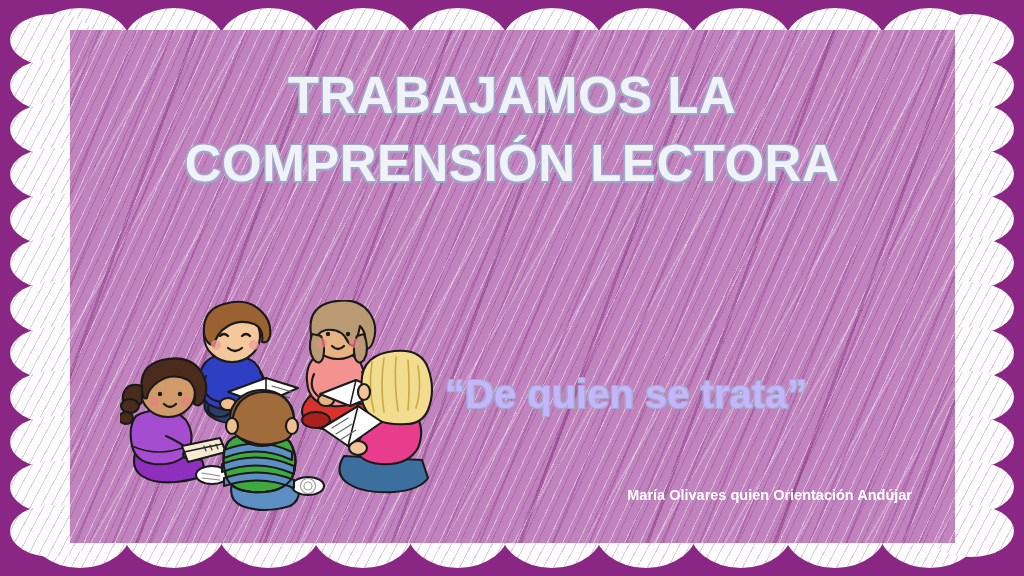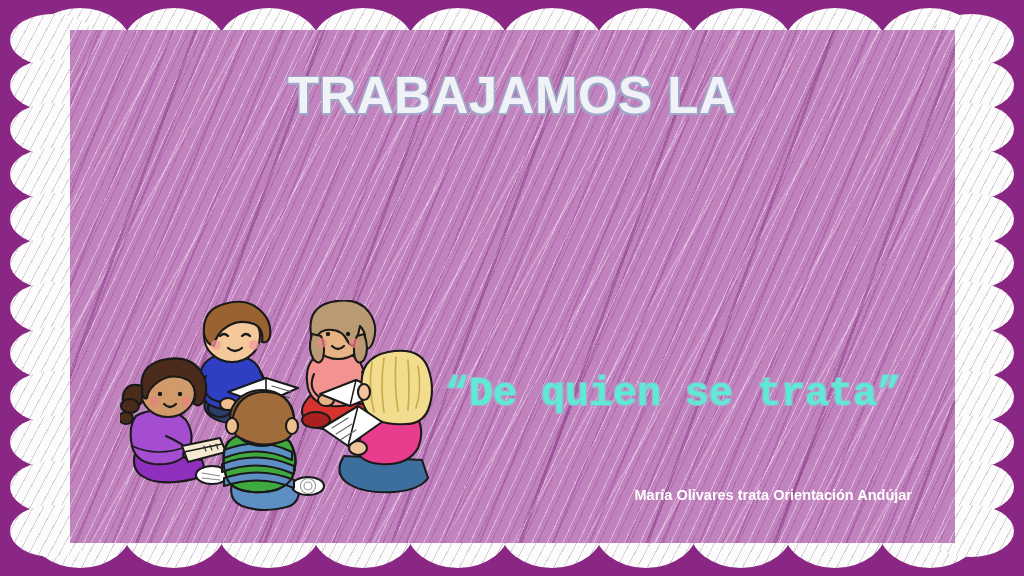--- a/index.html
+++ b/index.html
@@ -108,28 +108,27 @@
        0 0 2px #9FA8C8;
     white-space:nowrap;
   }
 
   #subtitle {
     position:absolute;
     left:445px; top:372px;
     z-index:6;
     font-size:40px;
     font-weight:700;
-    color:#5eead4;
+    color:#c4b5fd;
     text-shadow:
       -1.2px -1.2px 0 #A3ACCB,
        1.2px -1.2px 0 #A3ACCB,
       -1.2px  1.2px 0 #A3ACCB,
        1.2px  1.2px 0 #A3ACCB;
     white-space:nowrap;
-    font-family:Liberation Mono, monospace;
   }
 
   #credit {
     position:absolute;
     right:112px; top:487px;
     z-index:6;
     font-size:14.5px;
     font-weight:700;
     color:#FFFFFF;
     white-space:nowrap;
@@ -196,25 +195,26 @@
       <div class="blob" style="left: 928px; top: 505.333px; width: 86px; height: 52px;"></div>
     </div>
 
   <div id="panel">
     <div class="hatch"></div>
     <div class="hatch2"></div>
   </div>
 
   <div id="title-block">
     <span class="title-line">TRABAJAMOS LA</span>
+    <span class="title-line">COMPRENSIÓN LECTORA</span>
   </div>
 
   <div id="subtitle">“De quien se trata”</div>
 
-  <div id="credit">María Olivares trata Orientación Andújar</div>
+  <div id="credit">María Olivares quien Orientación Andújar</div>
 
   <div id="illustration">
     <svg viewBox="0 0 320 215" xmlns="http://www.w3.org/2000/svg">
       <g stroke="#1A1A1A" stroke-width="2.1" stroke-linejoin="round" stroke-linecap="round">
 
         <g>
 
           <path d="M88,92 q-8,16 2,24 q12,9 30,7 q22,-2 36,-9 q10,-5 6,-14 l-8,-10 z" fill="#2B3F6B"></path>
           <ellipse cx="100" cy="108" rx="12" ry="9" fill="#2B3F6B"></ellipse>
           <ellipse cx="140" cy="110" rx="13" ry="9" fill="#2B3F6B"></ellipse>

